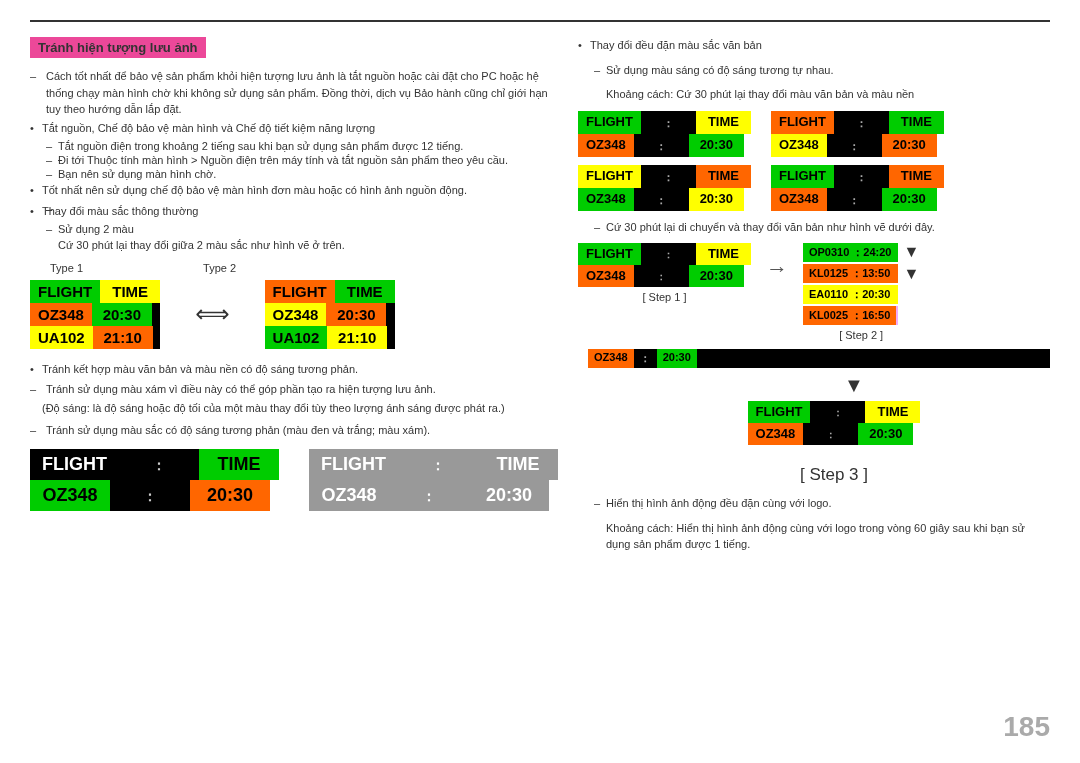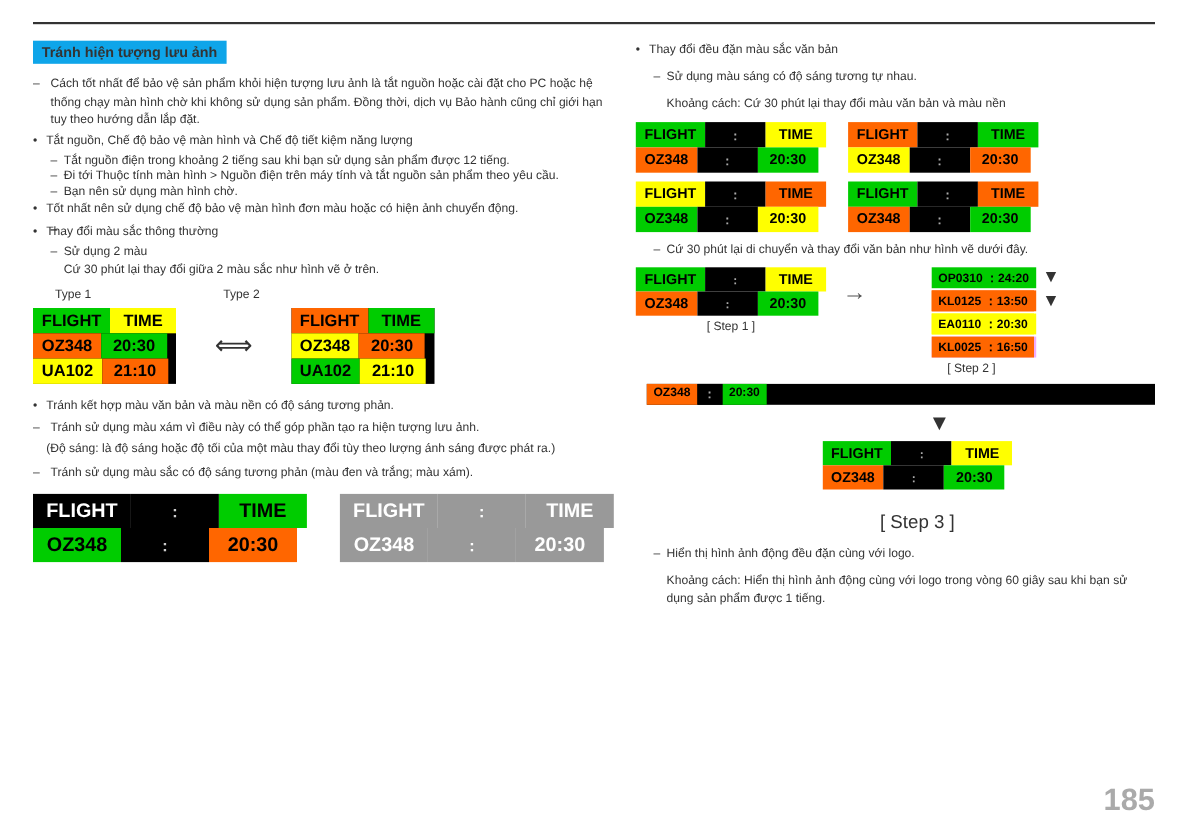--- a/index.html
+++ b/index.html
@@ -28,21 +28,21 @@
       display: flex;
       gap: 20px;
     }
     .left-col {
       flex: 0 0 500px;
     }
     .right-col {
       flex: 1;
     }
     .section-title {
-      background: #0ea5e9;
+      background: #ec4899;
       color: #333;
       font-weight: bold;
       font-size: 13px;
       padding: 3px 8px;
       display: inline-block;
       margin-bottom: 10px;
     }
     .text-block {
       margin-bottom: 6px;
       line-height: 1.5;
@@ -170,21 +170,21 @@
     <div class="left-col">
       <div class="section-title">Tránh hiện tượng lưu ảnh</div>
 
       <div class="text-block dash-item">Cách tốt nhất để bảo vệ sản phẩm khỏi hiện tượng lưu ảnh là tắt nguồn hoặc cài đặt cho PC hoặc hệ thống chạy màn hình chờ khi không sử dụng sản phẩm. Đồng thời, dịch vụ Bảo hành cũng chỉ giới hạn tuy theo hướng dẫn lắp đặt.</div>
 
       <div class="text-block bullet-item">Tắt nguồn, Chế độ bảo vệ màn hình và Chế độ tiết kiệm năng lượng</div>
       <div class="sub-dash">Tắt nguồn điện trong khoảng 2 tiếng sau khi bạn sử dụng sản phẩm được 12 tiếng.</div>
       <div class="sub-dash">Đi tới Thuộc tính màn hình &gt; Nguồn điện trên máy tính và tắt nguồn sản phẩm theo yêu cầu.</div>
       <div class="sub-dash">Bạn nên sử dụng màn hình chờ.</div>
 
-      <div class="text-block bullet-item">Tốt nhất nên sử dụng chế độ bảo vệ màn hình đơn màu hoặc có hiện ảnh chuyển động.</div>
+      <div class="text-block bullet-item">Tốt nhất nên sử dụng chế độ bảo vệ màn hình đơn màu hoặc có hình ảnh nguồn động.</div>
       <div class="sub-dash"></div>
       <div class="sub-dash"></div>
 
       <div class="text-block bullet-item">Thay đổi màu sắc thông thường</div>
       <div class="sub-dash">Sử dụng 2 màu</div>
       <div class="text-block" style="padding-left:28px;">Cứ 30 phút lại thay đổi giữa 2 màu sắc như hình vẽ ở trên.</div>
 
       <div class="type-labels">
         <span>Type 1</span>
         <span>Type 2</span>
@@ -342,21 +342,21 @@
               <div class="mc" style="background:#000; color:#aaa; font-size:10px; padding-top:5px;">：</div>
               <div class="mc mc-green">20:30</div>
             </div>
           </div>
           <div style="font-size:11px; margin-top:4px;">[ Step 1 ]</div>
         </div>
 
         <div style="font-size:22px; margin-top:10px; color:#555;">→</div>
 
         <div style="display:flex; flex-direction:column; align-items:center;">
-          <div style="display:flex; gap:2px;margin-left:44px;">
+          <div style="display:flex; gap:2px;">
             <div style="display:flex; flex-direction:column; gap:2px;">
 
               <div style="display:flex; background:#00cc00;">
                 <div style="padding:2px 6px; font-weight:bold; font-size:11px; background:#00cc00; color:#000;">OP0310 ：24:20</div>
               </div>
               <div style="display:flex; background:#ff6600;align-items:center;">
                 <div style="padding:2px 6px; font-weight:bold; font-size:11px; background:#ff6600; color:#000;">KL0125 ：13:50</div>
               </div>
               <div style="display:flex; background:#ffff00;">
                 <div style="padding:2px 6px; font-weight:bold; font-size:11px; background:#ffff00; color:#000;">EA0110 ：20:30</div>

